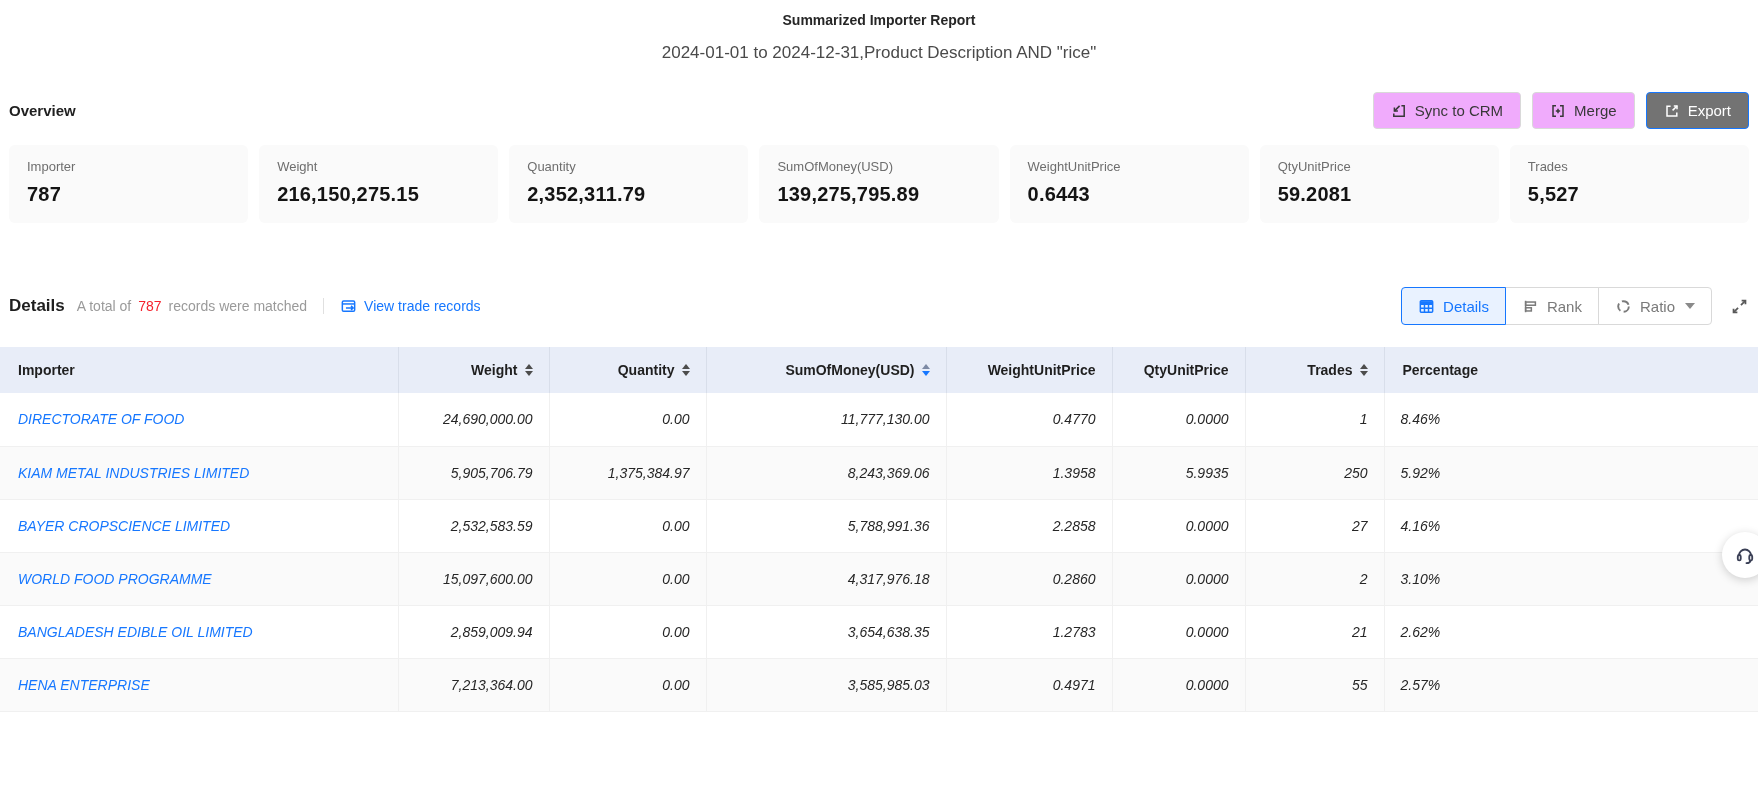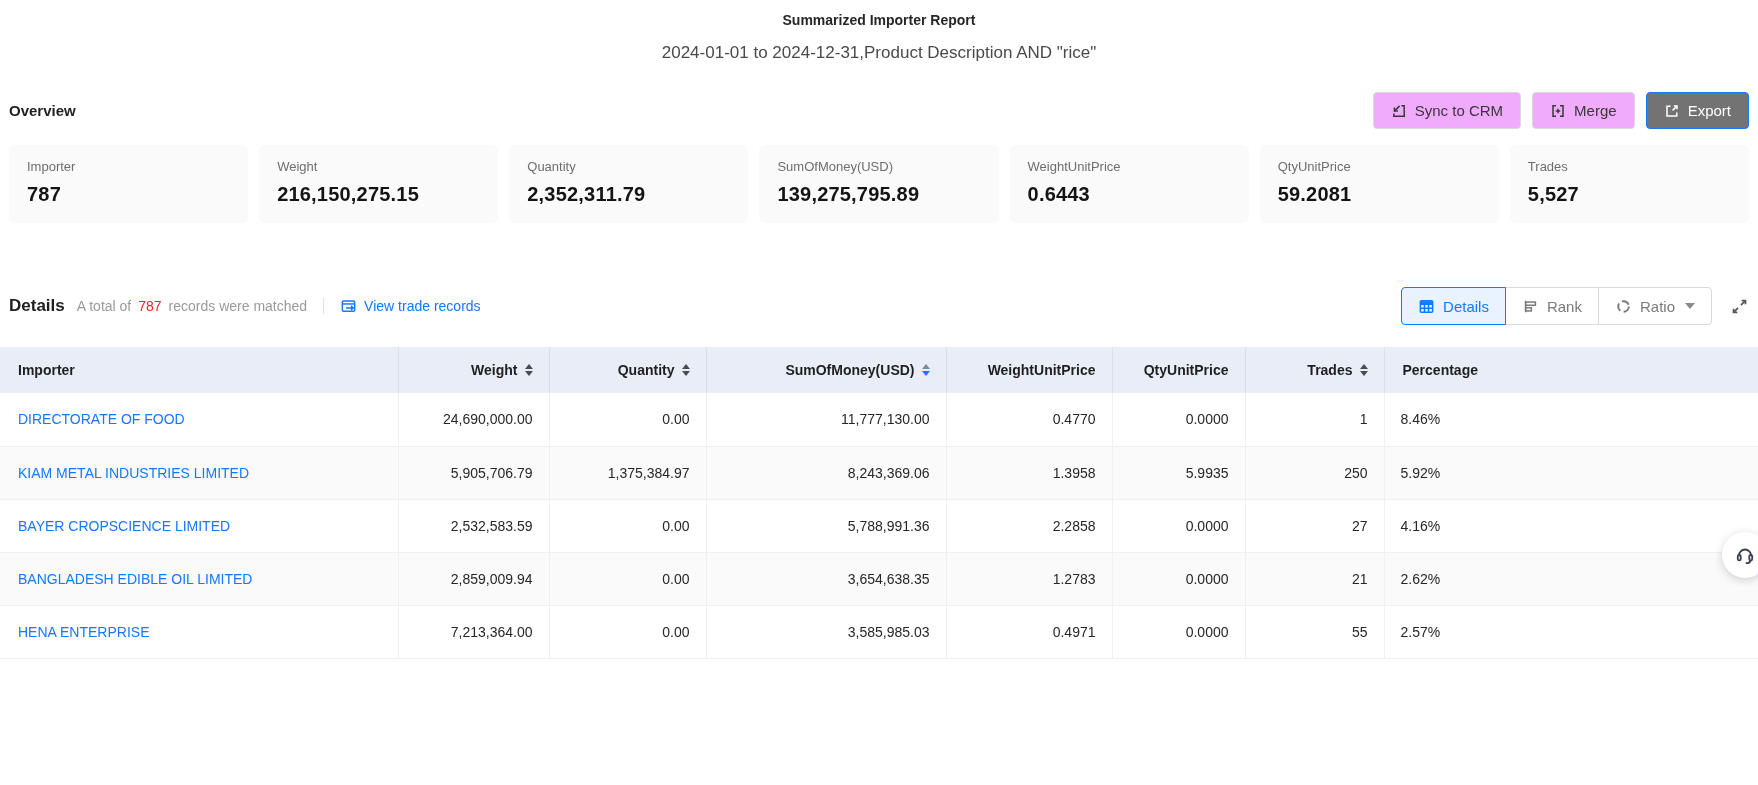--- a/index.html
+++ b/index.html
@@ -53,21 +53,21 @@
   .th-inner { display:flex; align-items:center; height:100%; padding:0 16px; }
   .th-inner.left { justify-content:flex-start; padding-left:18px; }
   .th-inner.right { justify-content:flex-end; }
   .carets { display:inline-flex; flex-direction:column; gap:2px; margin-left:7px; }
   .car-up { width:0; height:0; border-left:4px solid transparent; border-right:4px solid transparent; border-bottom:5px solid #4c4c4c; }
   .car-dn { width:0; height:0; border-left:4px solid transparent; border-right:4px solid transparent; border-top:5px solid #4c4c4c; }
   th.sort-desc .car-dn { border-top-color:#1677ff; }
   th.sort-desc .car-up { border-bottom-color:#7d8aa5; }
 
   tbody td { height:53px; font-size:14px; color:#262626; border-bottom:1px solid #f0f0f0;
-             border-right:1px solid #f0f0f0; padding:0 16px; background:#fff; }
+             border-right:1px solid #f0f0f0; padding:0 16px; background:#fff;font-style:italic; }
   tbody td:last-child { border-right:none; }
   tbody tr:nth-child(even) td { background:#fafafa; }
   td.num { text-align:right; }
   td.left { text-align:left; }
   td.importer { padding-left:18px; }
   td.importer a { color:#1677ff; text-decoration:none; cursor:pointer; }
 
   
   .support-fab { position:absolute; left:1722px; top:532px; width:46px; height:46px; border-radius:50%;
                  background:#fff; box-shadow:0 2px 10px rgba(0,0,0,.18); display:flex; align-items:center;
@@ -305,20 +305,30 @@
         <td class="importer left"><a>BAYER CROPSCIENCE LIMITED</a></td>
         <td class="num">2,532,583.59</td>
         <td class="num">0.00</td>
         <td class="num">5,788,991.36</td>
         <td class="num">2.2858</td>
         <td class="num">0.0000</td>
         <td class="num">27</td>
         <td class="left">4.16%</td>
       </tr>
       <tr>
+        <td class="importer left"><a>WORLD FOOD PROGRAMME</a></td>
+        <td class="num">15,097,600.00</td>
+        <td class="num">0.00</td>
+        <td class="num">4,317,976.18</td>
+        <td class="num">0.2860</td>
+        <td class="num">0.0000</td>
+        <td class="num">2</td>
+        <td class="left">3.10%</td>
+      </tr>
+      <tr>
         <td class="importer left"><a>BANGLADESH EDIBLE OIL LIMITED</a></td>
         <td class="num">2,859,009.94</td>
         <td class="num">0.00</td>
         <td class="num">3,654,638.35</td>
         <td class="num">1.2783</td>
         <td class="num">0.0000</td>
         <td class="num">21</td>
         <td class="left">2.62%</td>
       </tr>
       <tr>

